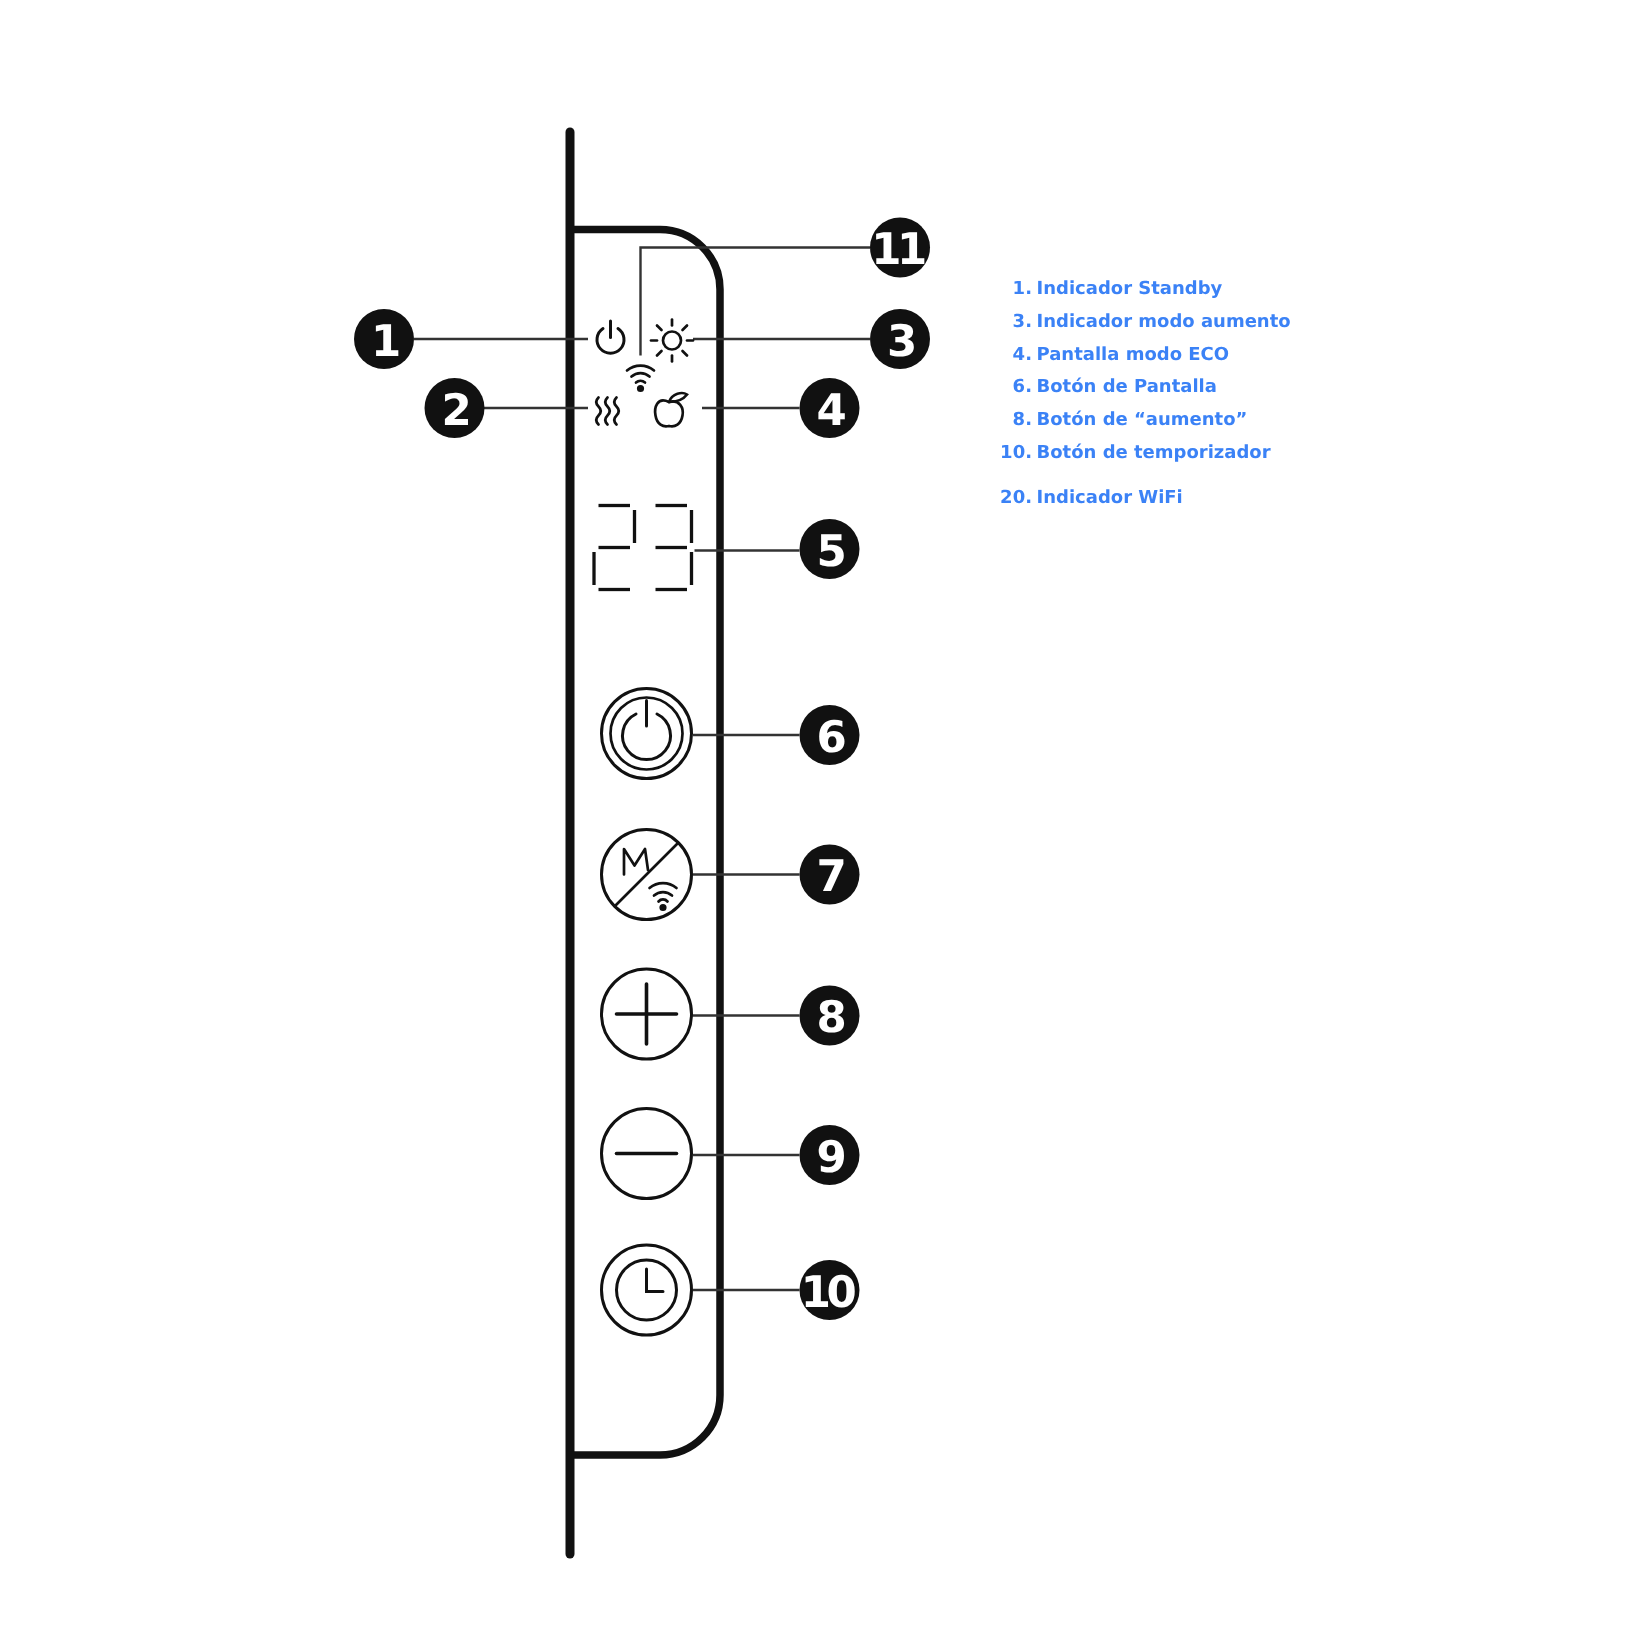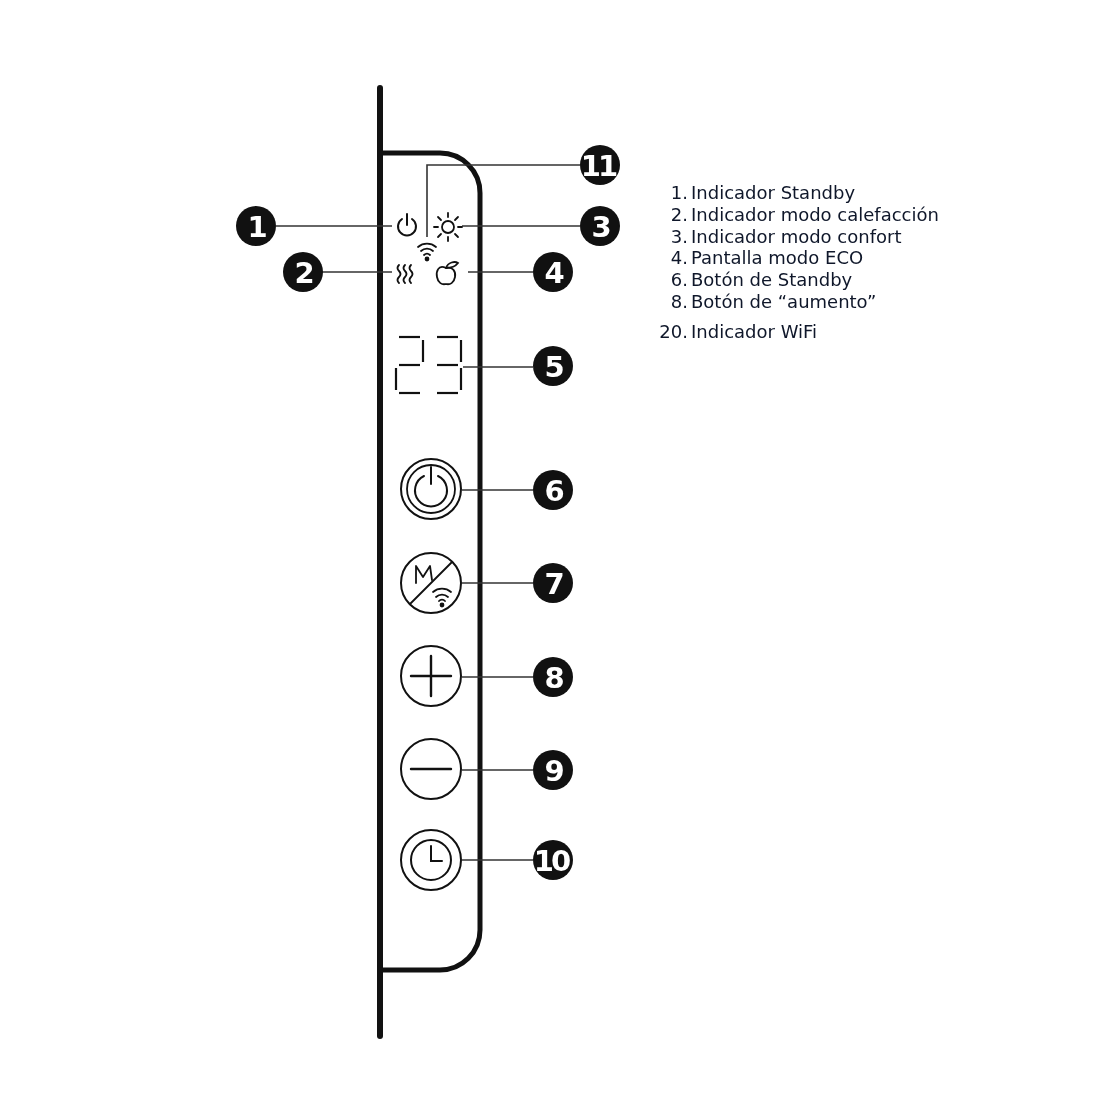--- a/index.html
+++ b/index.html
@@ -2,22 +2,22 @@
 <html><head>
   <meta charset="utf-8">
   <style>
     html, body { margin: 0; padding: 0; background: #ffffff; }
     body { width: 1100px; height: 1100px; position: relative; overflow: hidden;
            font-family: "DejaVu Sans", sans-serif; }
     #diagram { position: absolute; left: 0; top: 0; width: 1100px; height: 1100px; }
     .callout-num { font-family: "DejaVu Sans", sans-serif; font-weight: bold; font-size: 29px;
                    fill: #ffffff; text-anchor: middle; dominant-baseline: central; letter-spacing: -3px; }
     .legend { position: absolute; left: 654px; top: 182px; width: 300px; }
-    .legend-item { font-family: "DejaVu Sans", sans-serif; font-weight: normal; font-size: 18px;
-                   color: #0f172a; line-height: 21.8px; white-space: nowrap; }
+    .legend-item { font-family: "DejaVu Sans", sans-serif; font-weight: bold; font-size: 12px;
+                   color: #3b82f6; line-height: 21.8px; white-space: nowrap; }
     .legend-item .num { display: inline-block; width: 34px; text-align: right; margin-right: 3px; }
     .legend-item.last { margin-top: 8px; }
   </style>
 </head>
 <body>
 
 <svg id="diagram" viewBox="0 0 1100 1100" xmlns="http://www.w3.org/2000/svg">
 
   <line x1="380" y1="88" x2="380" y2="1036" stroke="#111" stroke-width="6" stroke-linecap="round"></line>
 
@@ -172,19 +172,19 @@
     <text class="callout-num" x="551" y="861">10</text>
   </g>
   <g>
     <circle cx="600" cy="165" r="20" fill="#111"></circle>
     <text class="callout-num" x="598" y="166">11</text>
   </g>
 </svg>
 
 <div class="legend">
   <div class="legend-item"><span class="num">1.</span><span>Indicador Standby</span></div>
-  <div class="legend-item"><span class="num">2.</span><span>Indicador modo calefacción</span></div>
-  <div class="legend-item"><span class="num">3.</span><span>Indicador modo confort</span></div>
+  <div class="legend-item"><span class="num">3.</span><span>Indicador modo aumento</span></div>
   <div class="legend-item"><span class="num">4.</span><span>Pantalla modo ECO</span></div>
-  <div class="legend-item"><span class="num">6.</span><span>Botón de Standby</span></div>
+  <div class="legend-item"><span class="num">6.</span><span>Botón de Pantalla</span></div>
   <div class="legend-item"><span class="num">8.</span><span>Botón de “aumento”</span></div>
+  <div class="legend-item"><span class="num">10.</span><span>Botón de temporizador</span></div>
   <div class="legend-item last"><span class="num">20.</span><span>Indicador WiFi</span></div>
 </div>
 
 </body></html>

